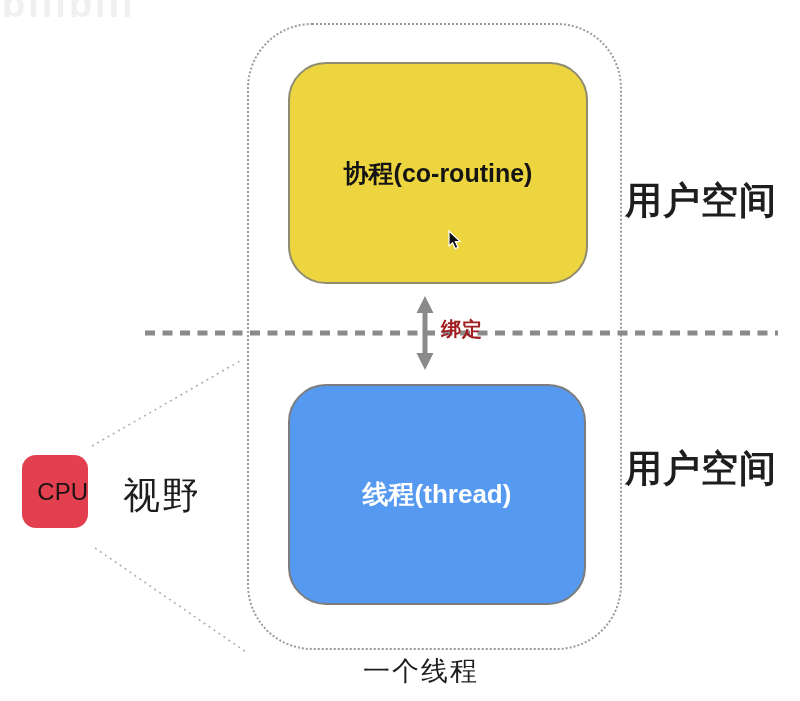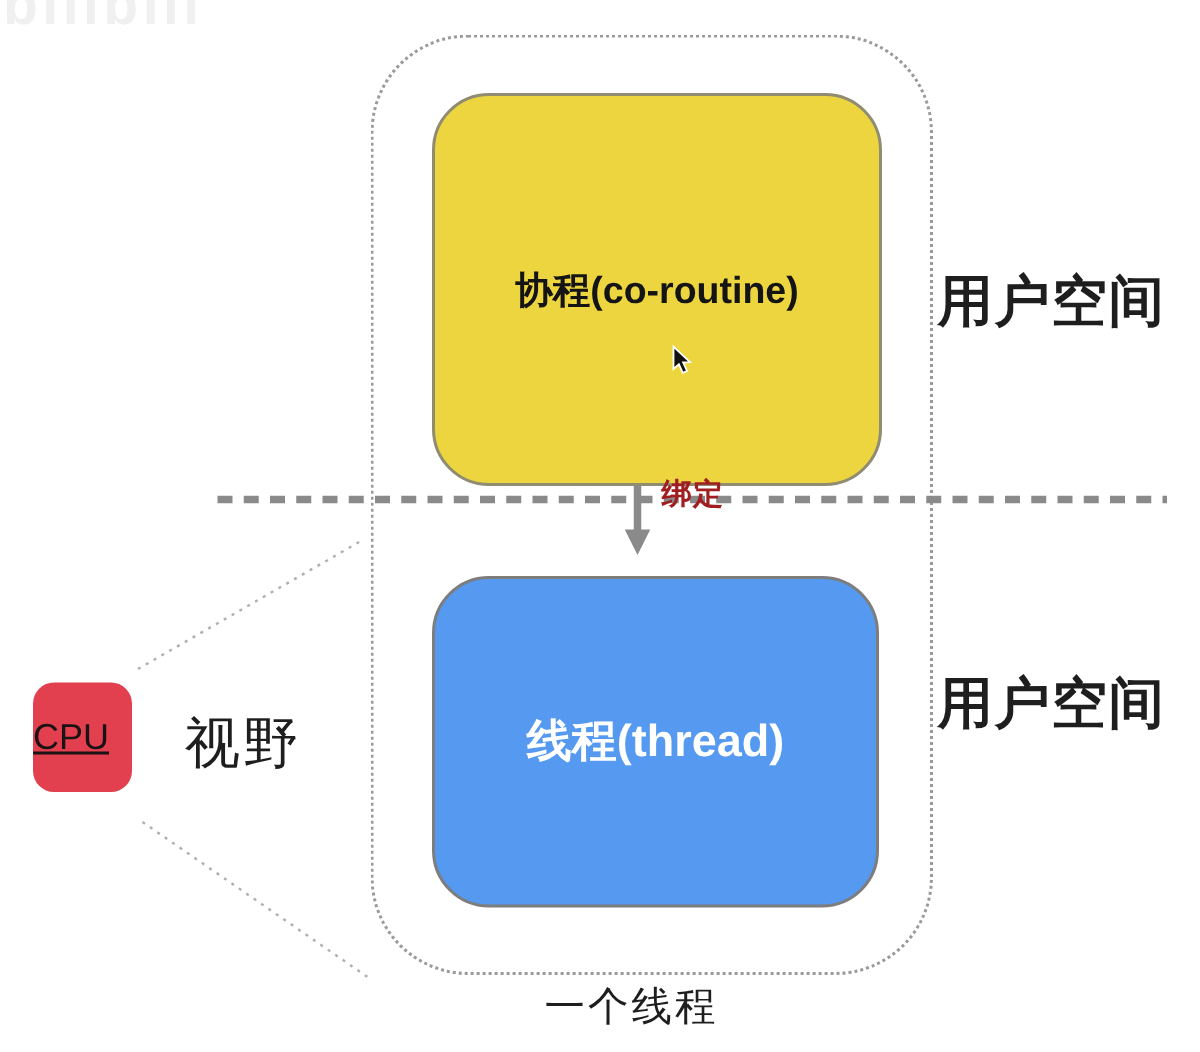--- a/index.html
+++ b/index.html
@@ -40,38 +40,38 @@
     display: flex;
     align-items: center;
     justify-content: center;
     box-sizing: border-box;
     text-align: center;
   }
   .box.yellow {
     left: 288px;
     top: 62px;
     width: 300px;
-    height: 262px;
+    height: 222px;
     background: #EDD53F;
     border: 2px solid #8f8c72;
     border-radius: 38px;
     color: #141414;
     font-size: 25px;
     font-weight: bold;
   }
   .box.blue {
     left: 288px;
     top: 384px;
     width: 298px;
     height: 221px;
     background: #5599F0;
     border: 2px solid #7d7d7d;
     border-radius: 38px;
     color: #ffffff;
-    font-size: 30px;
+    font-size: 26px;
     font-weight: bold;
   }
   .binding {
     position: absolute;
     left: 441px;
     top: 316px;
     font-size: 20px;
     font-weight: bold;
     color: #A01D20;
     letter-spacing: 1px;
@@ -89,24 +89,23 @@
   .cpu {
     position: absolute;
     left: 22px;
     top: 455px;
     width: 66px;
     height: 73px;
     background: #E2404E;
     border-radius: 14px;
     display: flex;
     align-items: center;
-    justify-content: flex-start;
+    justify-content: flex-end;
     color: #1a1214;
     font-size: 24px;
-    text-decoration: underline;
   }
   .view {
     position: absolute;
     left: 123px;
     top: 471px;
     font-size: 37px;
     font-weight: 300;
     color: #1e1e1e;
     letter-spacing: 2px;
   }

